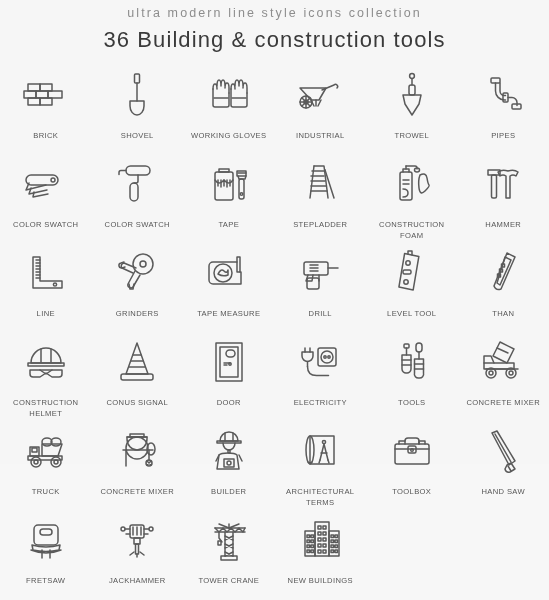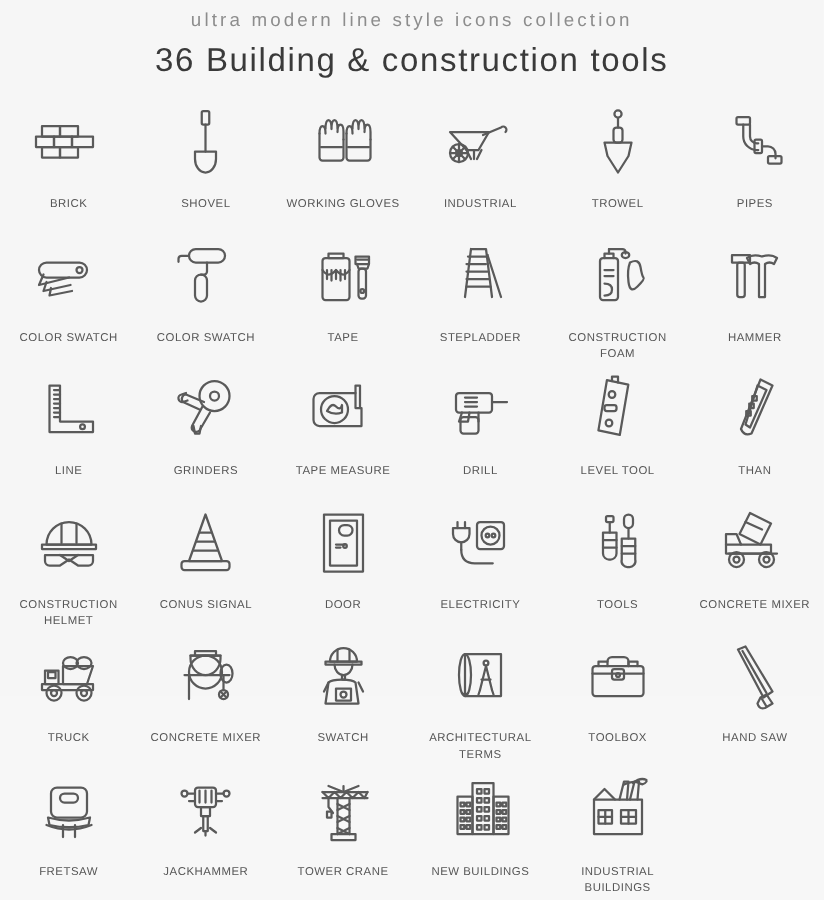--- a/index.html
+++ b/index.html
@@ -473,21 +473,21 @@
               <path d="M22 8 v8 M30 8 v8"></path>
               <path d="M20 18 a6 7 0 0 0 12 0"></path>
               <path d="M25 25 h2 v3 h-2 z"></path>
               <path d="M16 30 q2-2 9-2 t9 2 l2 14 h-22 z"></path>
               <path d="M16 30 l-3 6 M36 30 l3 6"></path>
               <rect x="21" y="34" width="10" height="8"></rect>
               <circle cx="26" cy="38" r="2"></circle>
             </g>
           </svg>
         </div>
-        <div class="lbl">SWATCH</div>
+        <div class="lbl">BUILDER</div>
       </div>
       <div class="cell">
         <div class="ico">
           <svg viewBox="0 0 52 52" width="52" height="52">
             <g fill="none" stroke="#5a5a5a" stroke-width="1.5" stroke-linejoin="round" stroke-linecap="round">
               <path d="M16 11 h24 v28 h-24 z"></path>
               <path d="M16 11 a4 14 0 0 0 0 28 a4 14 0 0 0 0 -28 z"></path>
               <path d="M14 37 a3 3 0 0 0 4 0"></path>
               <circle cx="30" cy="17" r="1.6"></circle>
               <path d="M30 19 l-4 16 M30 19 l4 16"></path>
@@ -595,34 +595,15 @@
               <path d="M13 36 h2.5 v2.5 h-2.5 z M17 36 h2.5 v2.5 h-2.5 z"></path>
               <path d="M37 21 h2.5 v2.5 h-2.5 z M41 21 h2.5 v2.5 h-2.5 z"></path>
               <path d="M37 26 h2.5 v2.5 h-2.5 z M41 26 h2.5 v2.5 h-2.5 z"></path>
               <path d="M37 31 h2.5 v2.5 h-2.5 z M41 31 h2.5 v2.5 h-2.5 z"></path>
               <path d="M37 36 h2.5 v2.5 h-2.5 z M41 36 h2.5 v2.5 h-2.5 z"></path>
             </g>
           </svg>
         </div>
         <div class="lbl">NEW BUILDINGS</div>
       </div>
-      <div class="cell">
-        <div class="ico">
-          <svg viewBox="0 0 52 52" width="52" height="52">
-            <g fill="none" stroke="#5a5a5a" stroke-width="1.5" stroke-linejoin="round" stroke-linecap="round">
-              <path d="M27 19 l3 -12 h3 l-1 12"></path>
-              <path d="M34 19 l3 -12 h3 l-1 12"></path>
-              <path d="M30 9 q6 -3 10 -1 q3 2 5 -1"></path>
-              <path d="M36 8 q5 -4 9 -2"></path>
-              <path d="M10 42 h32 v-23 h-32 z"></path>
-              <path d="M10 19 l7 -7 l7 7"></path>
-              <path d="M13 26 h9 v9 h-9 z"></path>
-              <path d="M17.5 26 v9 M13 30.5 h9"></path>
-              <path d="M28 26 h10 v9 h-10 z"></path>
-              <path d="M33 26 v9 M28 30.5 h10"></path>
-            </g>
-          </svg>
-        </div>
-        <div class="lbl">INDUSTRIAL BUILDINGS</div>
-      </div>
     </div>
 
 </div>
 
 </body></html>

